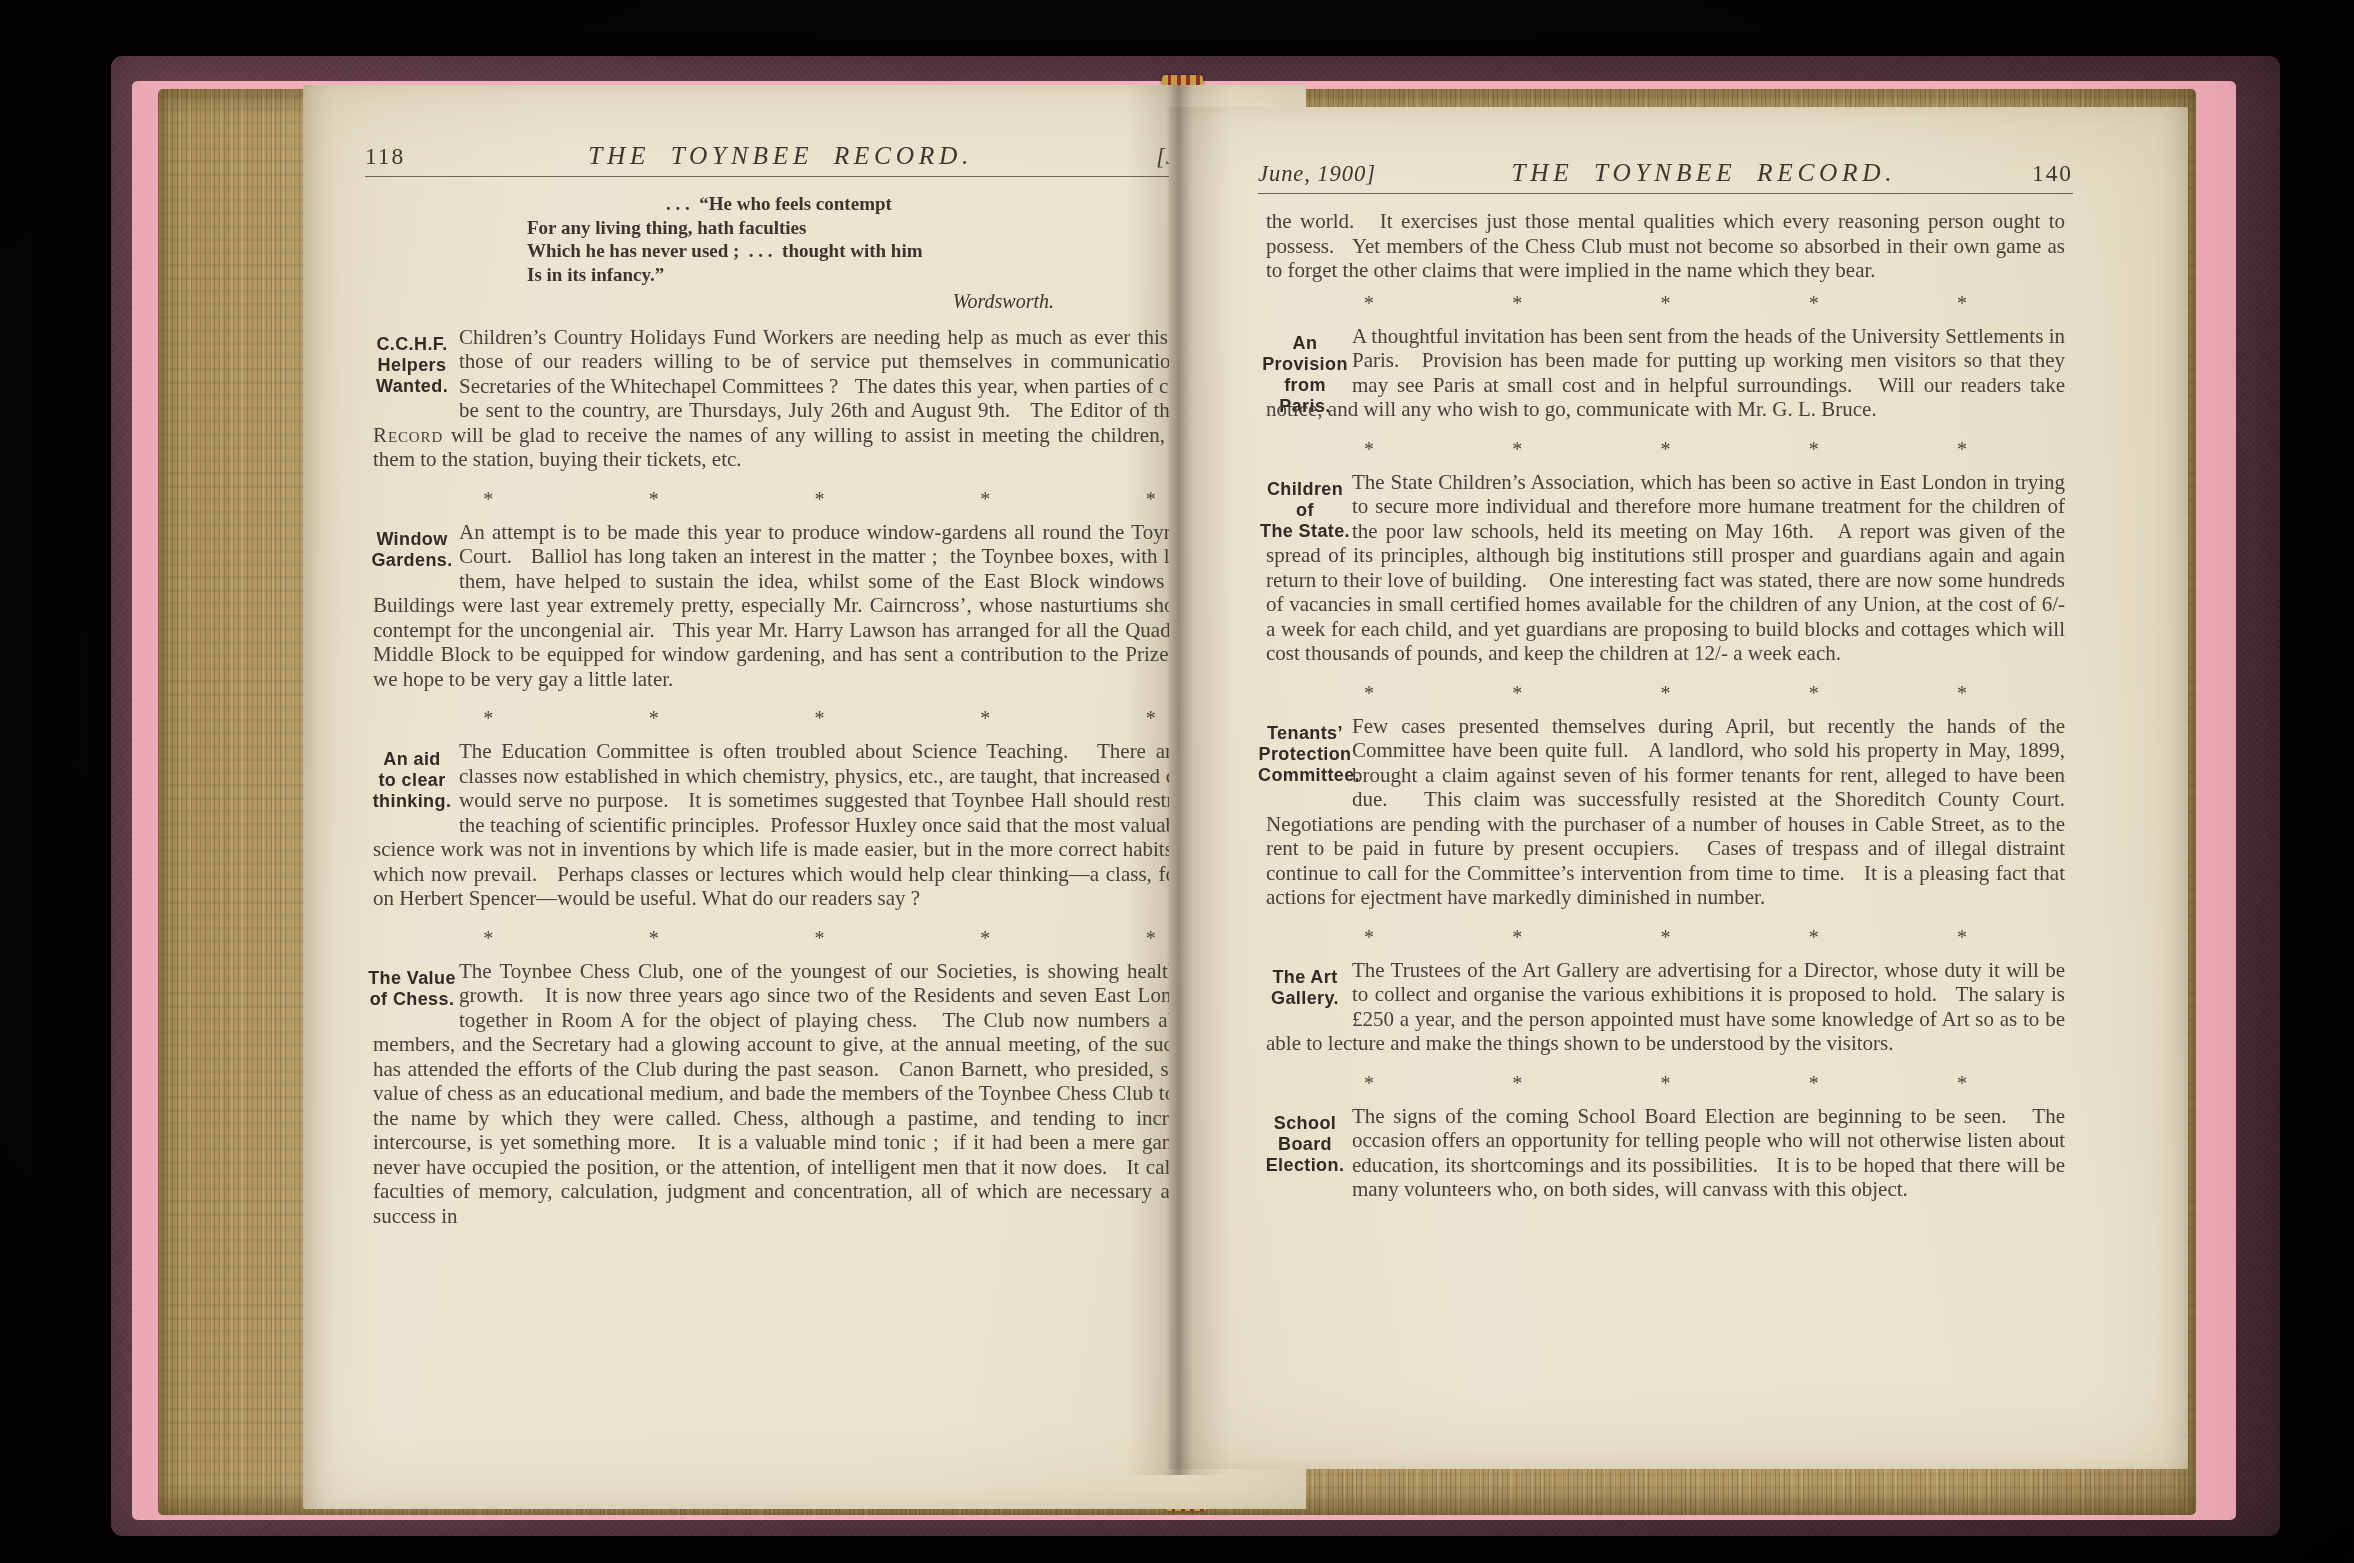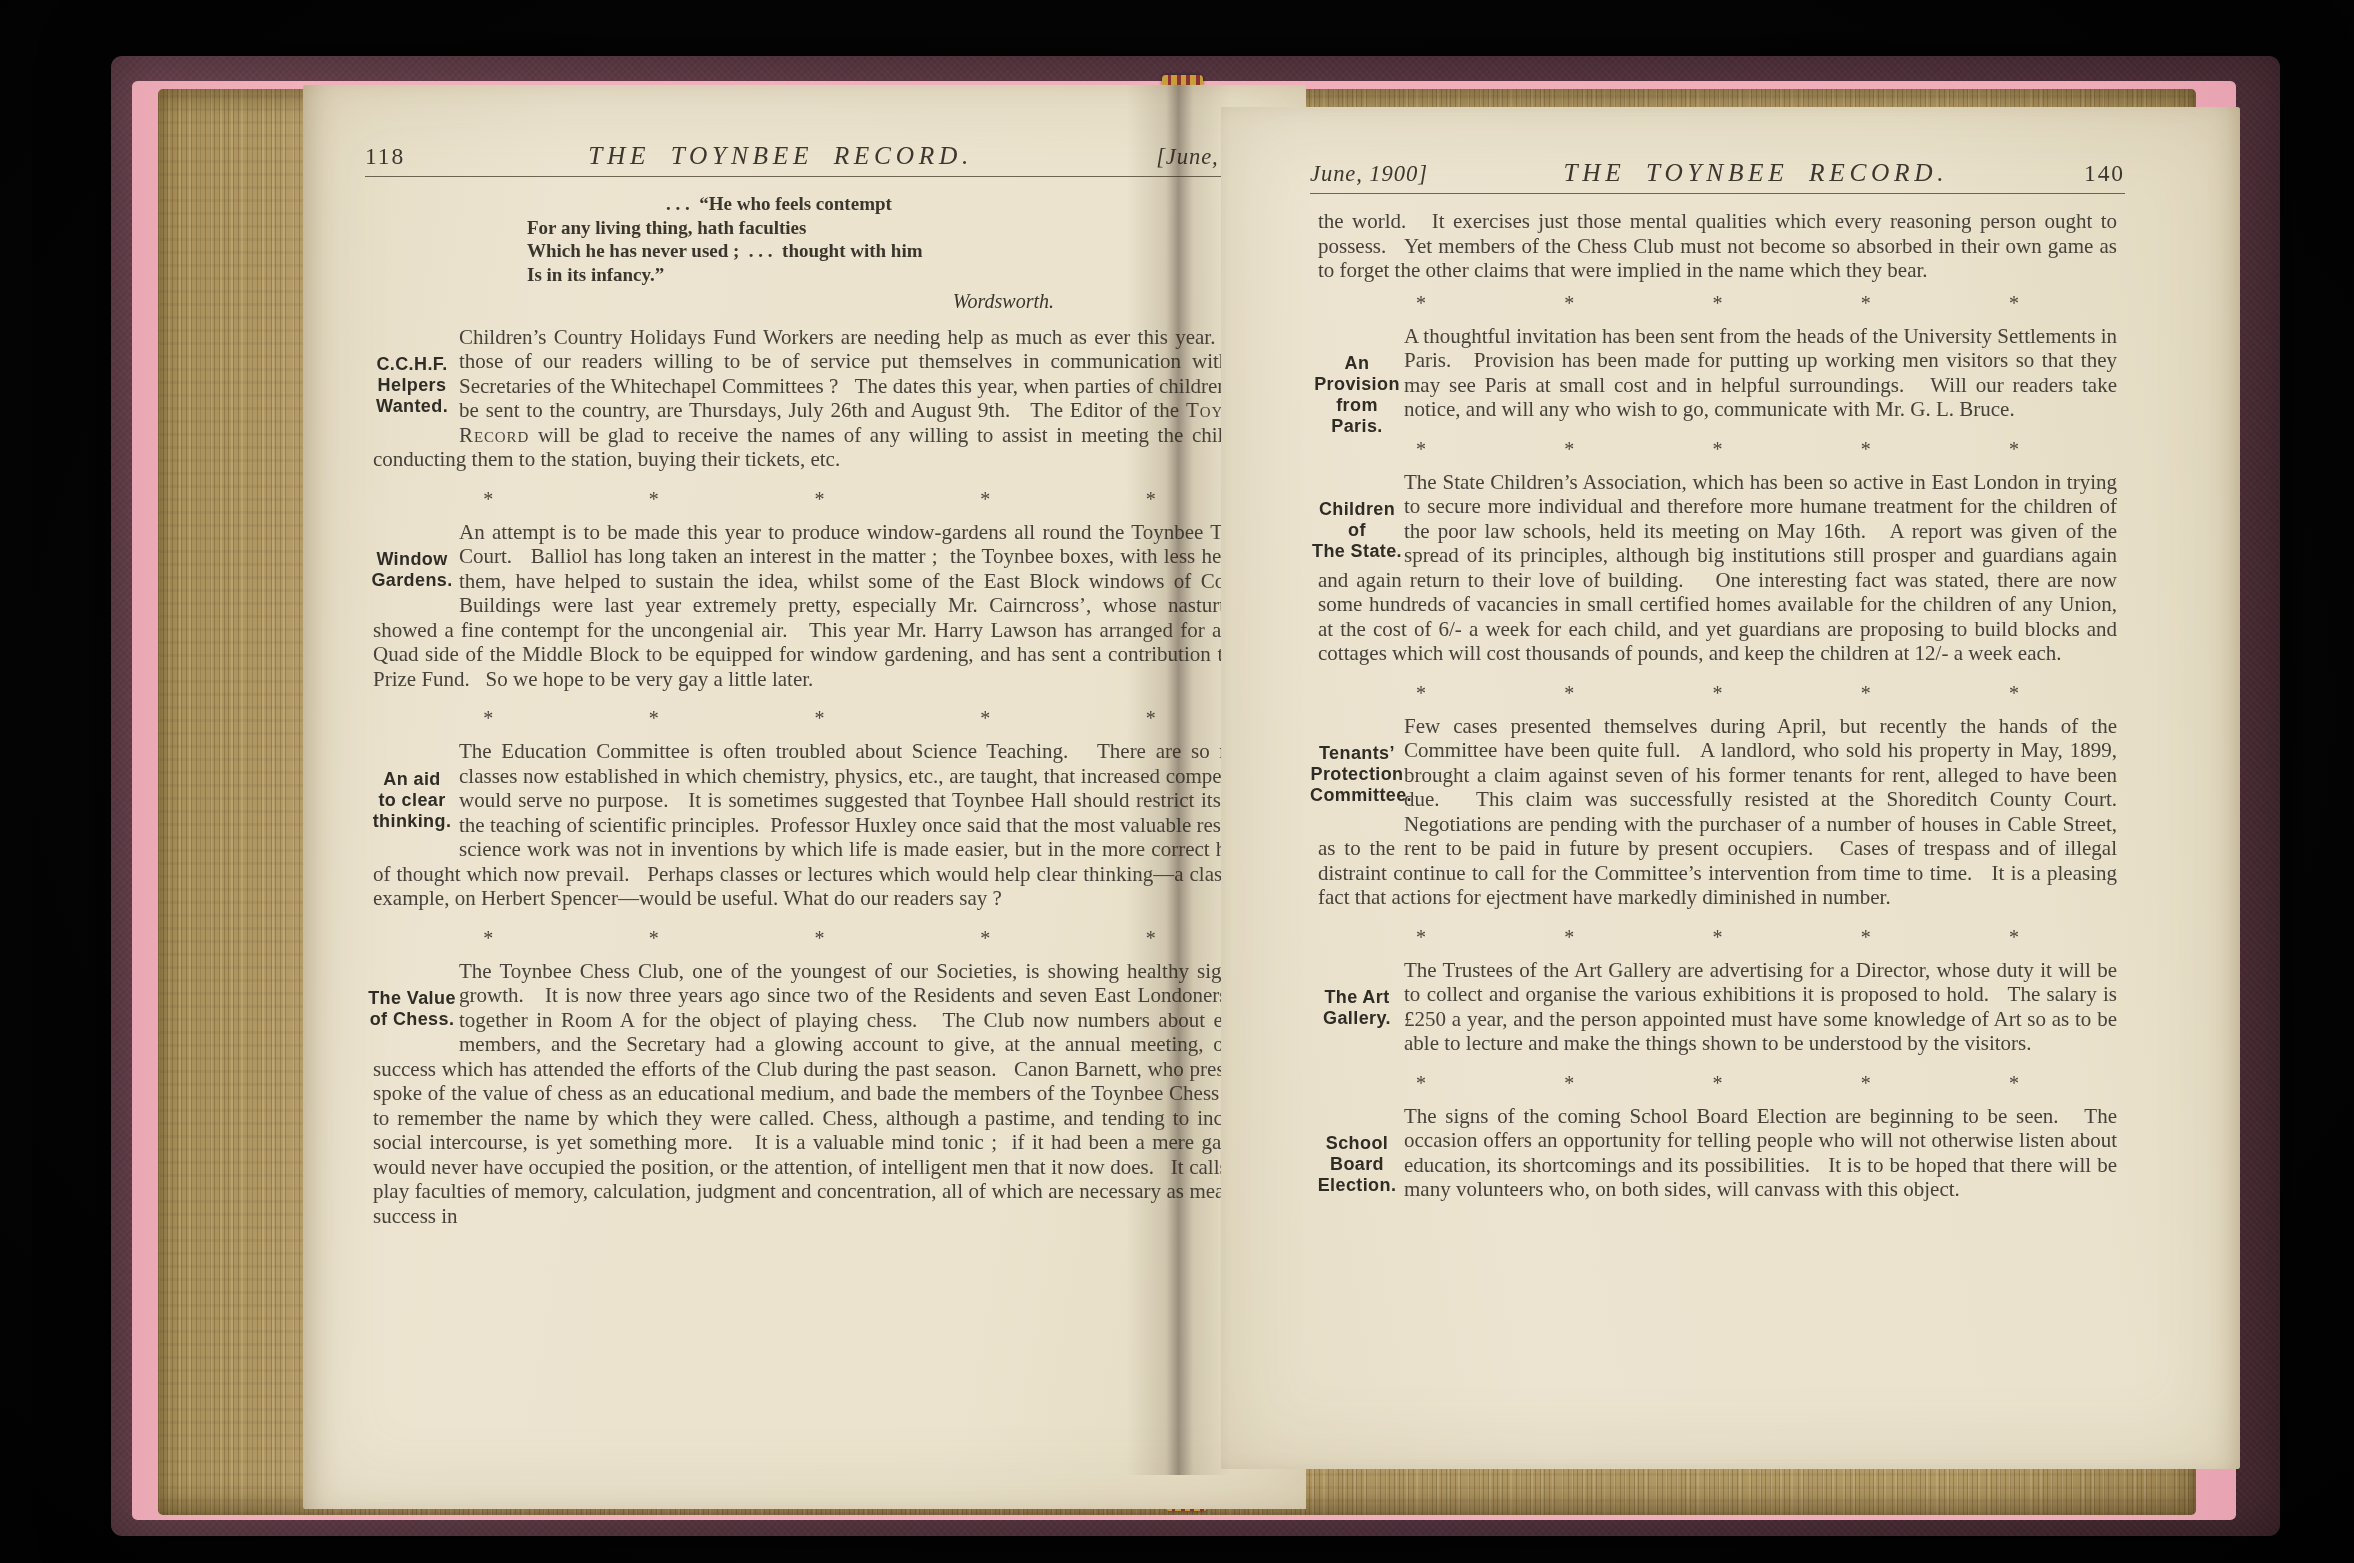--- a/index.html
+++ b/index.html
@@ -20,21 +20,21 @@
       repeating-linear-gradient(90deg, rgba(92,72,36,.33) 0 0.9px, rgba(0,0,0,0) 0.9px 4.7px),
       repeating-linear-gradient(90deg, rgba(255,244,210,.14) 0 1.9px, rgba(0,0,0,0) 1.9px 10.4px),
       repeating-linear-gradient(0deg, rgba(0,0,0,.05) 0 2.8px, rgba(0,0,0,0) 2.8px 13px),
       linear-gradient(90deg,#a88f58 0%,#b89f6c 9%,#ac9360 45%,#b49b66 88%,#9d8452 100%);
     box-shadow:inset 0 11.3px 21px rgba(60,42,14,.35), inset 0 -13px 21px rgba(60,42,14,.4);}
   .page{position:absolute;color:#46413a;font-size:21px;line-height:24.5px;text-align:justify;}
   .page.left{left:303px;top:85px;width:1003px;height:1424px;border-radius:2.8px 0 0 2.8px;
     padding:58px 32px 0 62px;box-sizing:border-box;
     background:linear-gradient(100deg,#e5dcc4 0%,#ece4d0 22%,#ebe3cd 70%,#e3dac1 100%);
     box-shadow:inset 0 0 85px rgba(130,105,60,.18), inset 17px 0 32px -17px rgba(120,92,48,.45);}
-  .page.right{left:1221px;top:107px;width:1019px;height:1362px;border-radius:0 2.8px 2.8px 0;
+  .page.right{left:1169px;top:107px;width:1019px;height:1362px;border-radius:0 2.8px 2.8px 0;
     padding:53px 115px 0 89px;box-sizing:border-box;
     background:linear-gradient(80deg,#e6ddc6 0%,#ece4d0 26%,#eae2cc 72%,#e1d8bf 100%);
     box-shadow:inset 0 0 85px rgba(130,105,60,.18), inset -15px 0 28px -15px rgba(120,92,48,.4);}
   .gutter{position:absolute;left:1126px;top:85px;width:105px;height:1390px;pointer-events:none;
     background:linear-gradient(90deg, rgba(80,60,35,0) 0%, rgba(80,60,35,.16) 38%,
       rgba(48,34,22,.42) 50%, rgba(80,60,35,.14) 64%, rgba(80,60,35,0) 100%);}
   .headband{position:absolute;width:41px;height:12.2px;border-radius:3.8px;
     background:repeating-linear-gradient(90deg,#c79e3b 0 5.6px,#8e3030 5.6px 9.4px);
     box-shadow:0 0 3.8px rgba(0,0,0,.5);}
   .headband.top{left:1162px;top:75px;}
@@ -46,21 +46,21 @@
   .dt{font-style:italic;font-size:22.6px;letter-spacing:0.9px;}
   .rule{border-bottom:1.9px solid rgba(78,68,50,.8);margin-top:6.6px;margin-bottom:15px;}
   .epigraph{margin:9.4px 0 11.3px 162px;width:527px;font-weight:bold;font-size:19px;
     line-height:23.5px;text-align:left;color:#3a362e;}
   .ep-line{white-space:pre-wrap;}
   .ep-first{text-indent:139px;}
   .ep-attr{text-align:right;font-style:italic;font-weight:normal;font-size:20px;margin-top:3.8px;}
   .section::after{content:"";display:block;clear:both;}
   .label{float:left;width:94px;text-align:center;font-family:"Liberation Sans","DejaVu Sans",sans-serif;
     font-weight:bold;font-size:18px;line-height:21px;color:#2f2b25;padding-top:9.4px;
-    letter-spacing:0.4px;box-sizing:border-box;margin-top:20px;}
+    letter-spacing:0.4px;box-sizing:border-box;}
   .h3{height:73px;} .h4{height:98px;}
   p.body{margin:8px;white-space:pre-wrap;}
   .sc{font-variant:small-caps;letter-spacing:0.9px;}
   .em{}
   .sep{display:flex;justify-content:space-between;align-items:center;width:74%;
     margin:6.6px auto 5.6px auto;height:25.4px;}
   .ast{font-size:20px;line-height:1;color:#4b463c;}
 </style>
 </head>
 <body>

